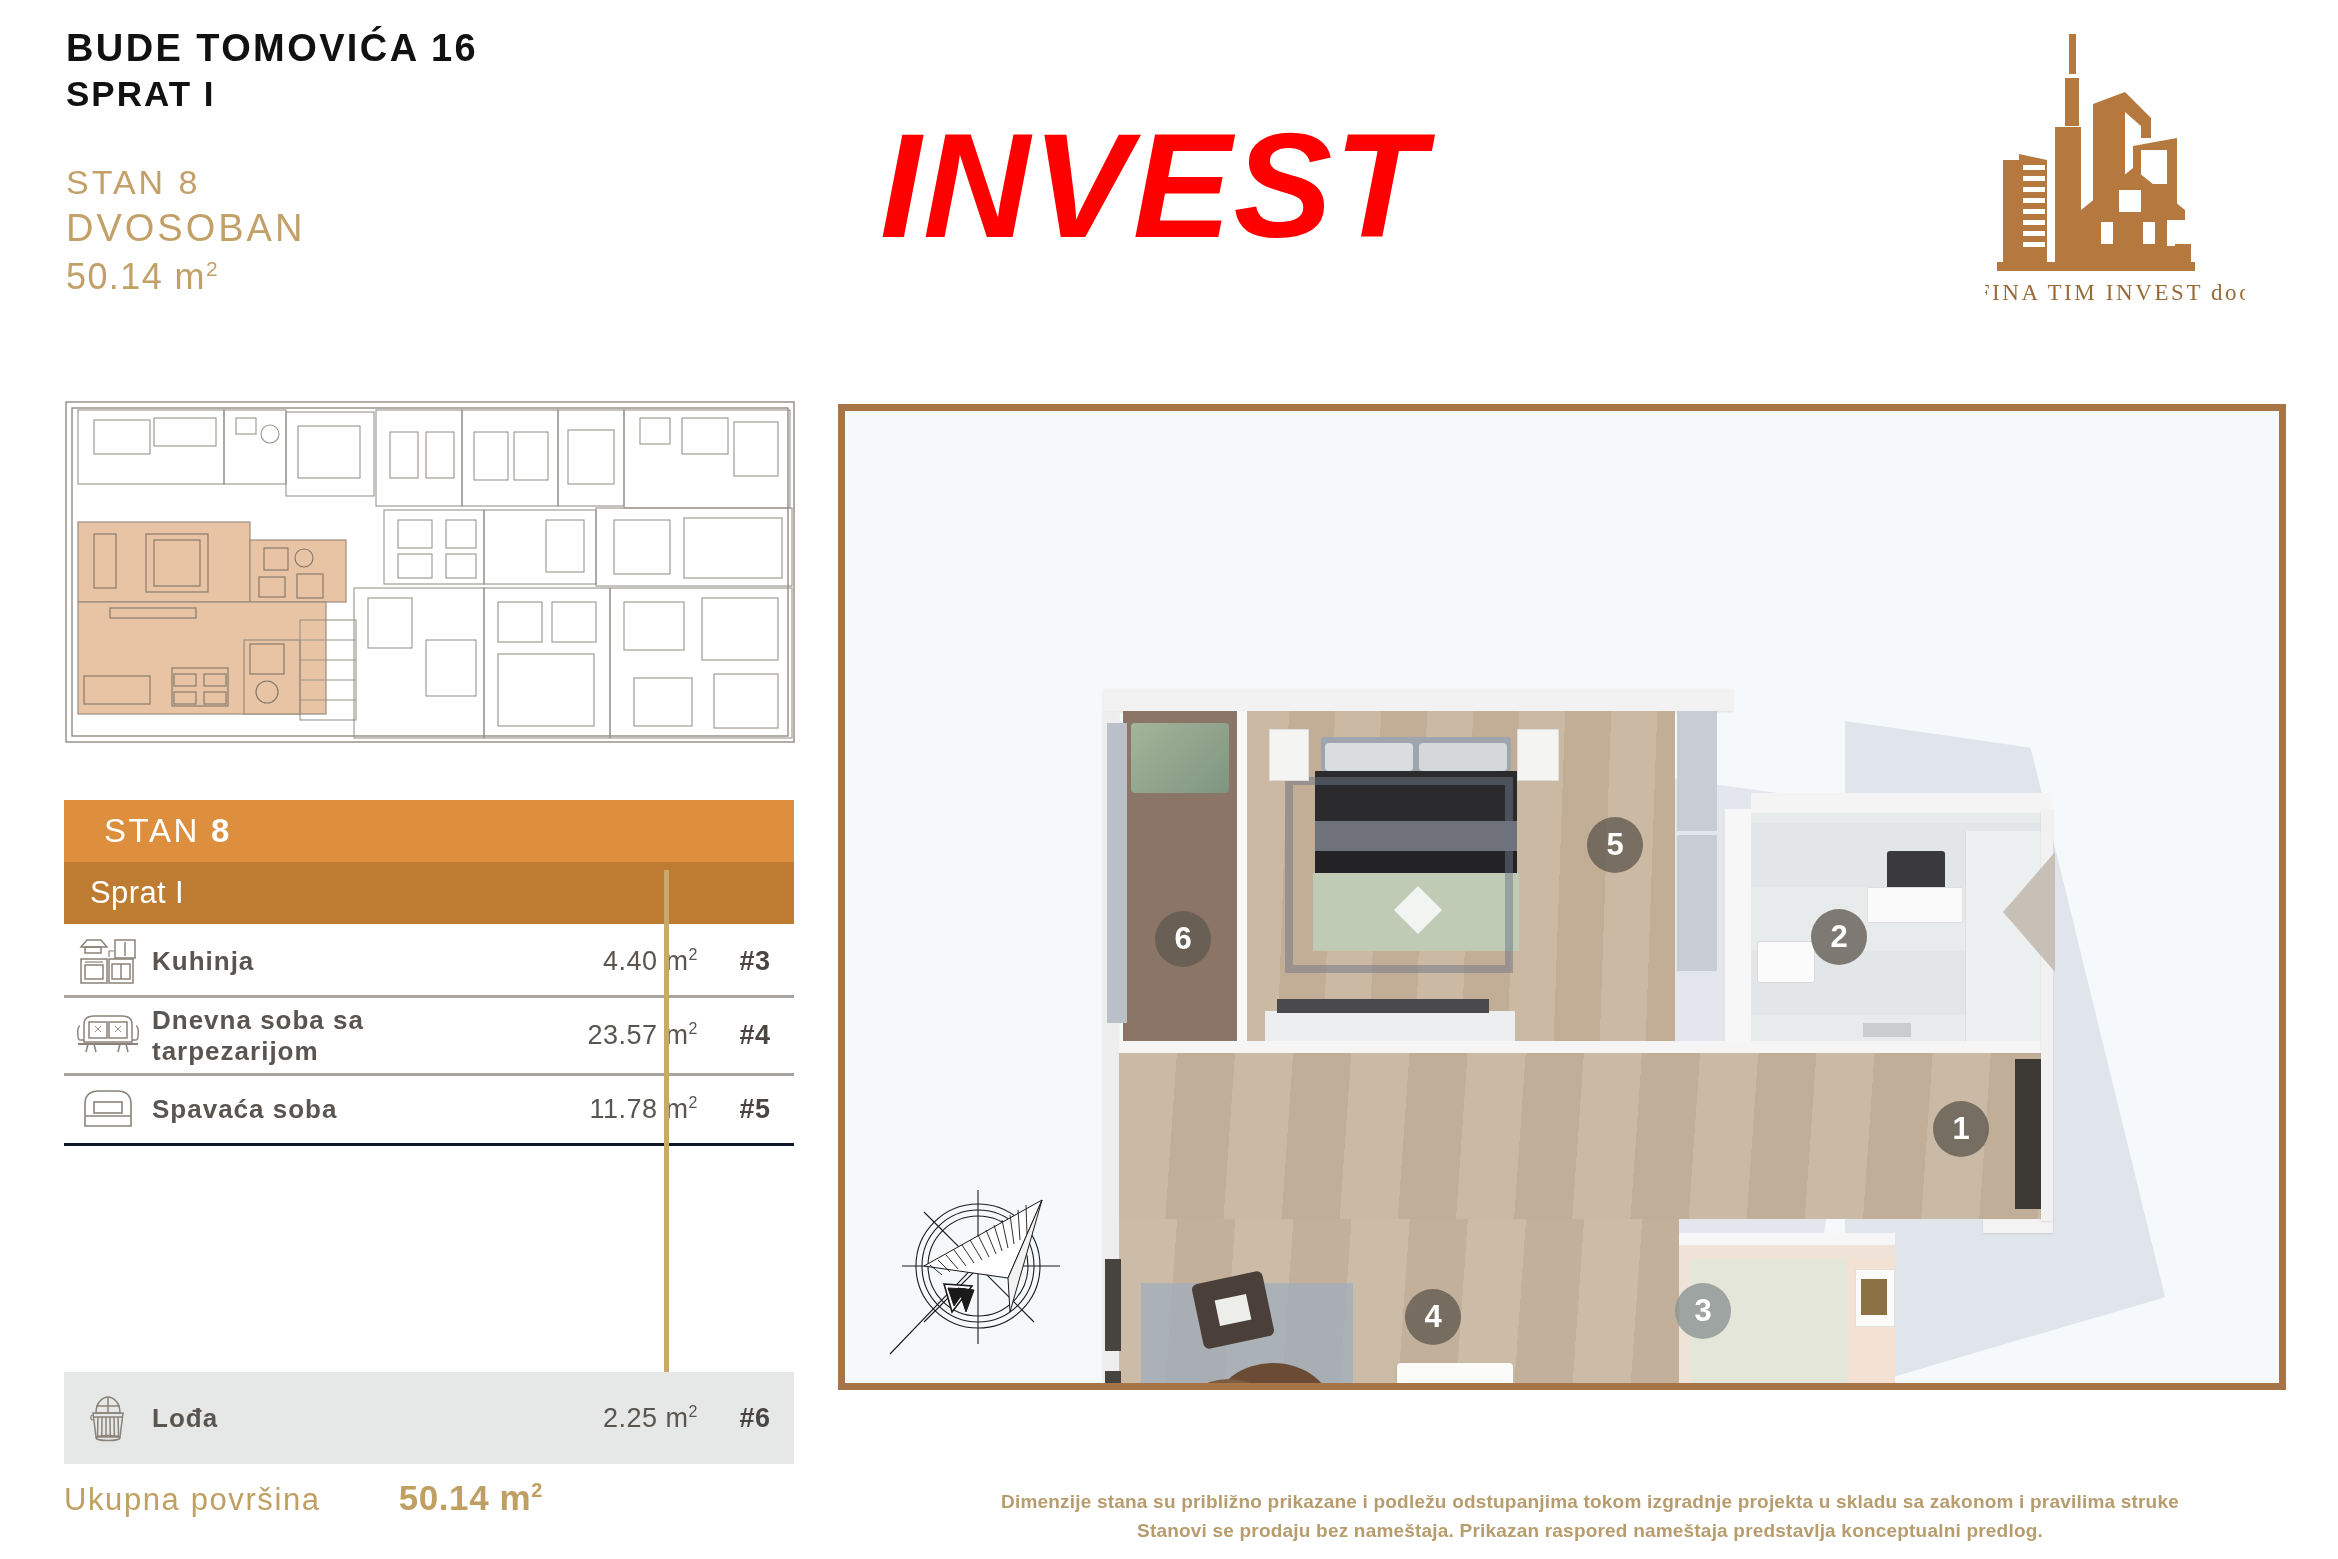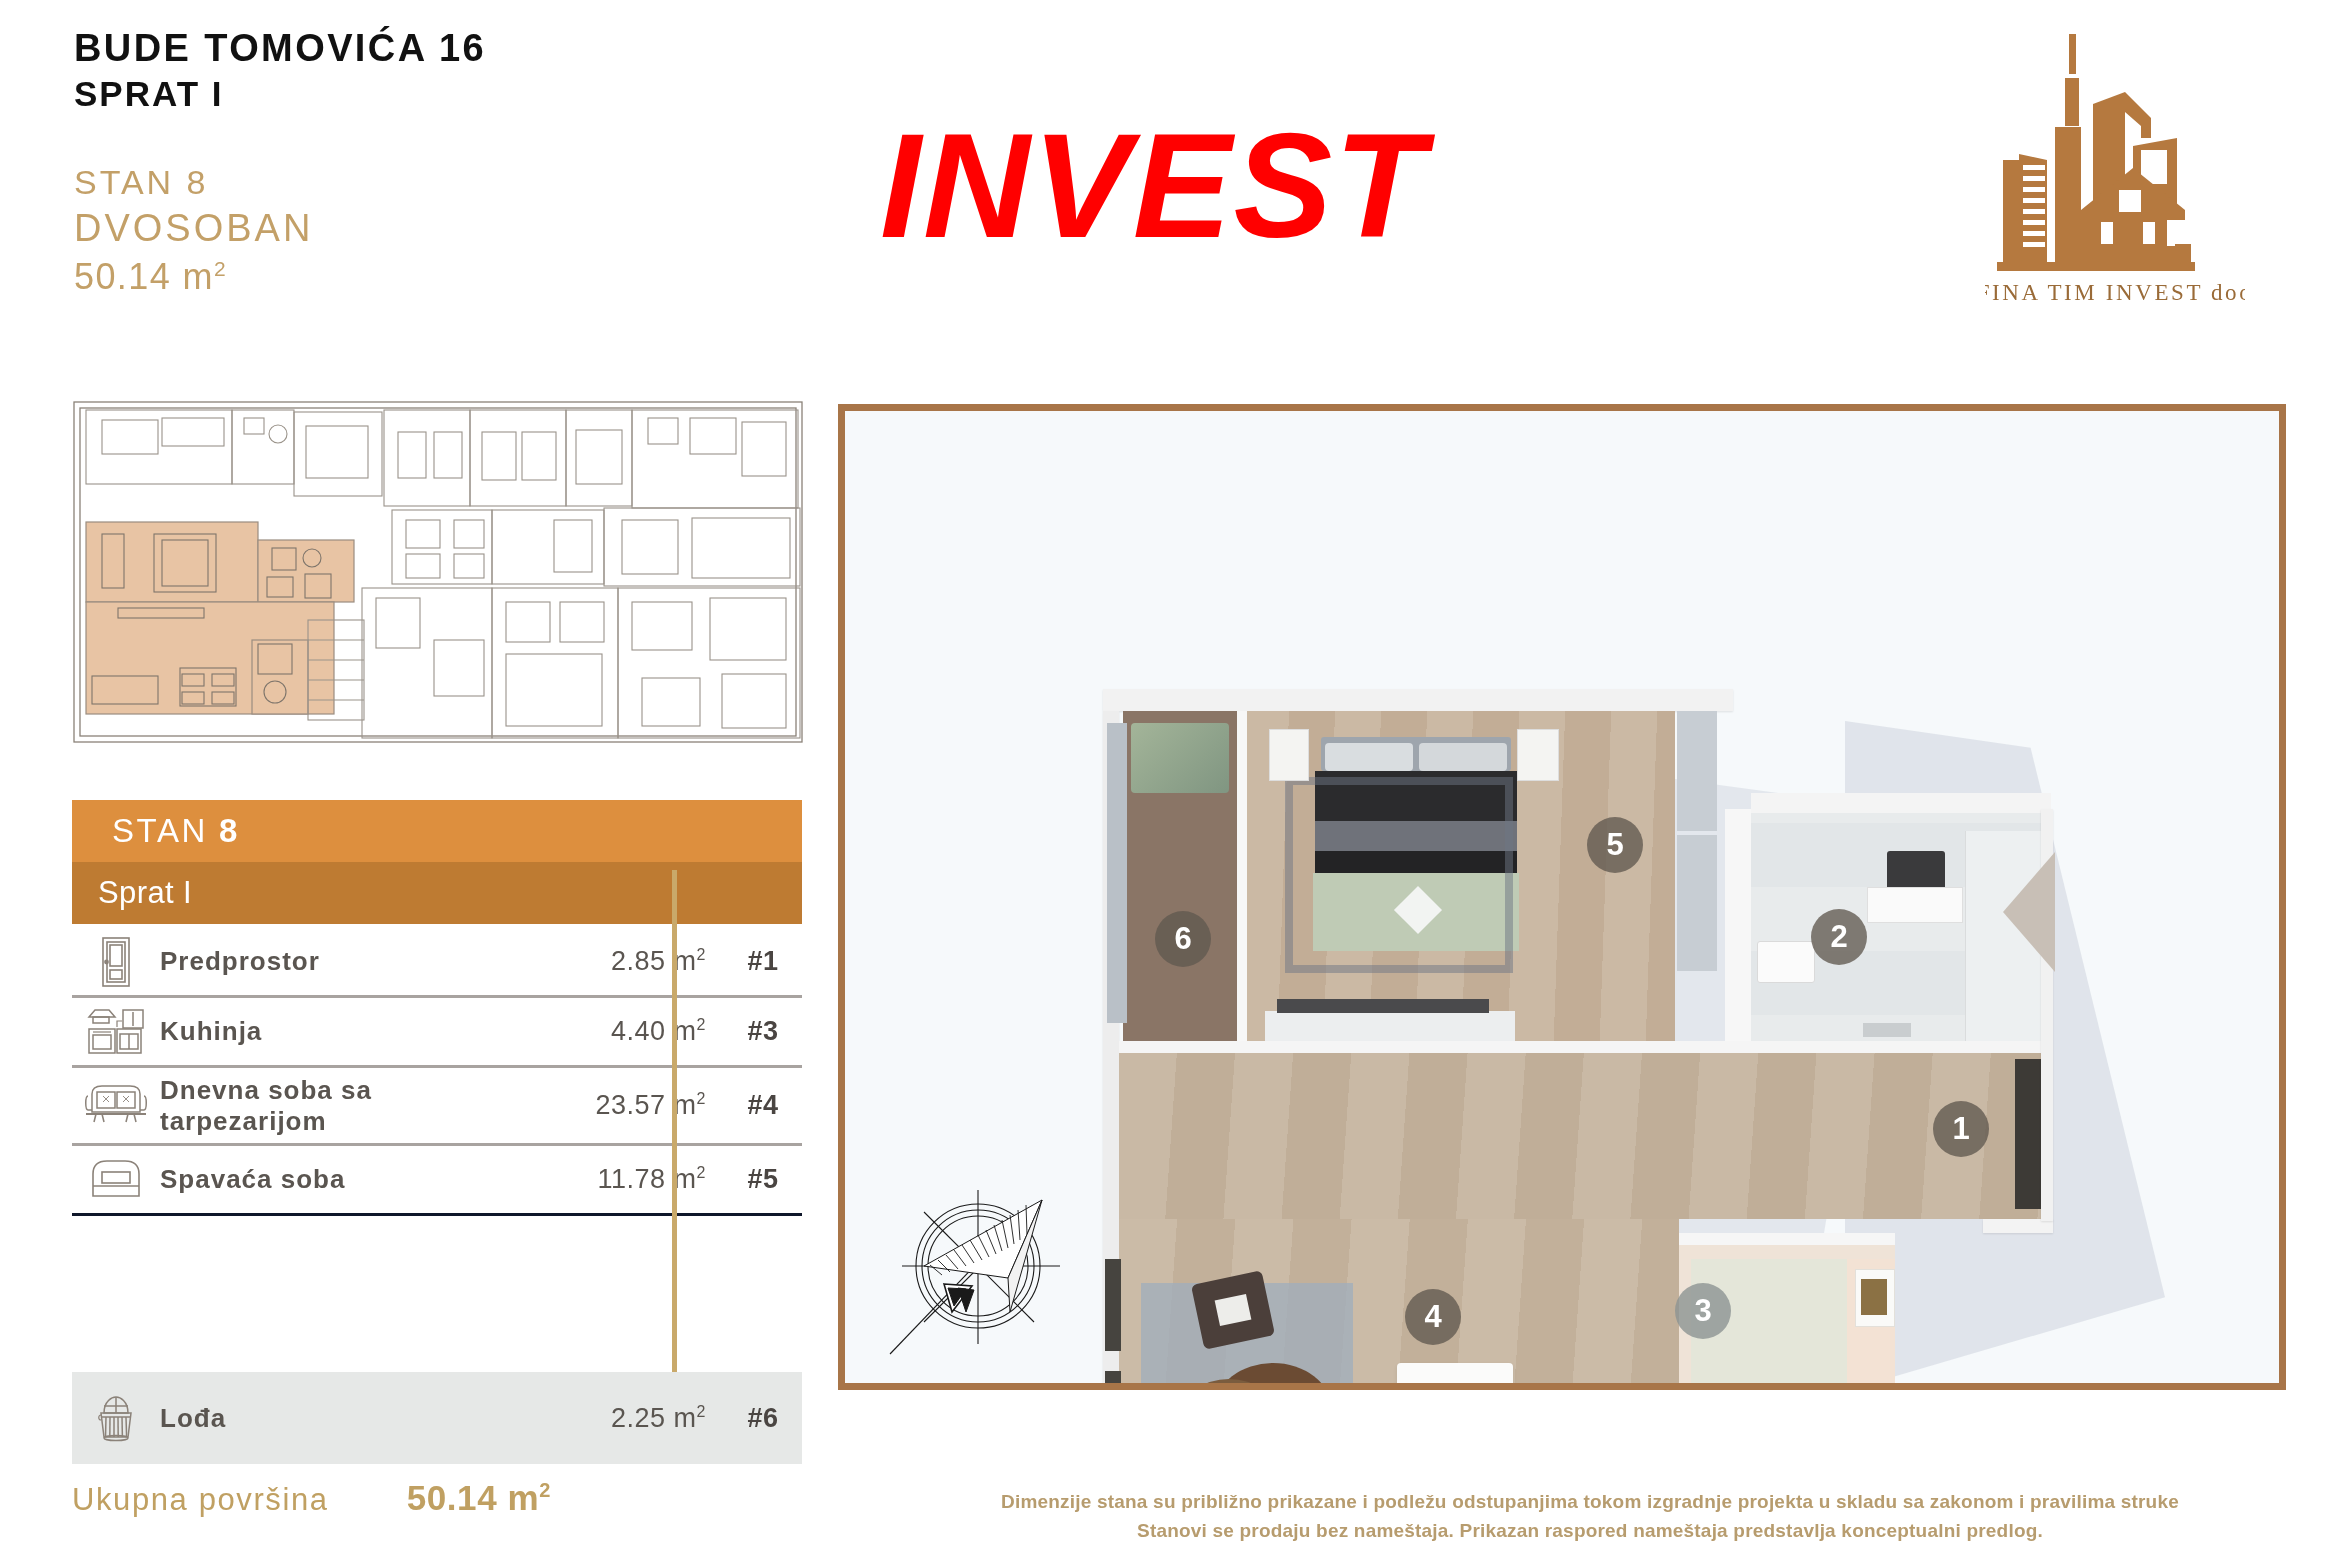--- a/index.html
+++ b/index.html
@@ -3,21 +3,21 @@
 <meta charset="utf-8">
 <style>
   * { margin:0; padding:0; box-sizing:border-box; }
   html,body{ background:#ffffff; }
   body{
     width:2338px; height:1559px; position:relative; overflow:hidden;
     font-family:"Liberation Sans", sans-serif; color:#333;
   }
 
   
-  #left-col{ position:absolute; left:0; top:0; width:820px; height:1559px;margin-left:8px; }
+  #left-col{ position:absolute; left:0; top:0; width:820px; height:1559px; }
 
   #title-block{ position:absolute; left:66px; top:26px; }
   #building-address{
     font-size:38px; font-weight:700; letter-spacing:2.4px; color:#111;
     line-height:1.18; white-space:nowrap;
   }
   #floor-label{
     font-size:35px; font-weight:700; letter-spacing:2.0px; color:#111;
     line-height:1.18; margin-top:2px;
   }
@@ -243,36 +243,20 @@
   <div id="table-header">
     <div id="hdr-top">
       <span class="t1">STAN</span>
       <span class="t2">8</span>
     </div>
     <div id="hdr-bot">Sprat I</div>
   </div>
 
   <div id="room-table">
 
-    <div class="room-row">
-      <span class="r-icon">
-        <svg width="40" height="52" viewBox="0 0 40 52">
-            <g fill="none" stroke="#8B8279" stroke-width="1.6">
-          <rect x="7" y="2" width="26" height="48"></rect>
-              <rect x="11" y="6" width="18" height="40"></rect>
-          <rect x="14" y="9" width="12" height="21"></rect>
-              <rect x="14" y="34" width="12" height="9"></rect>
-          <circle cx="10.5" cy="26" r="1.6" fill="#8B8279"></circle>
-            </g>
-          </svg>
-      </span>
-      <span class="r-name">Predprostor</span>
-      <span class="r-area"><span>2.85 m</span><sup>2</sup></span>
-      <span class="r-num">#1</span>
-    </div>
 
 
     <div class="room-row">
       <span class="r-icon">
         <svg width="60" height="50" viewBox="0 0 60 50">
             <g fill="none" stroke="#8B8279" stroke-width="1.5">
           <path d="M3 10 L9 3 L23 3 L29 10 Z"></path>
               <rect x="7" y="10" width="16" height="6"></rect>
           <rect x="3" y="22" width="26" height="24"></rect>
               <rect x="7" y="28" width="18" height="14"></rect>

